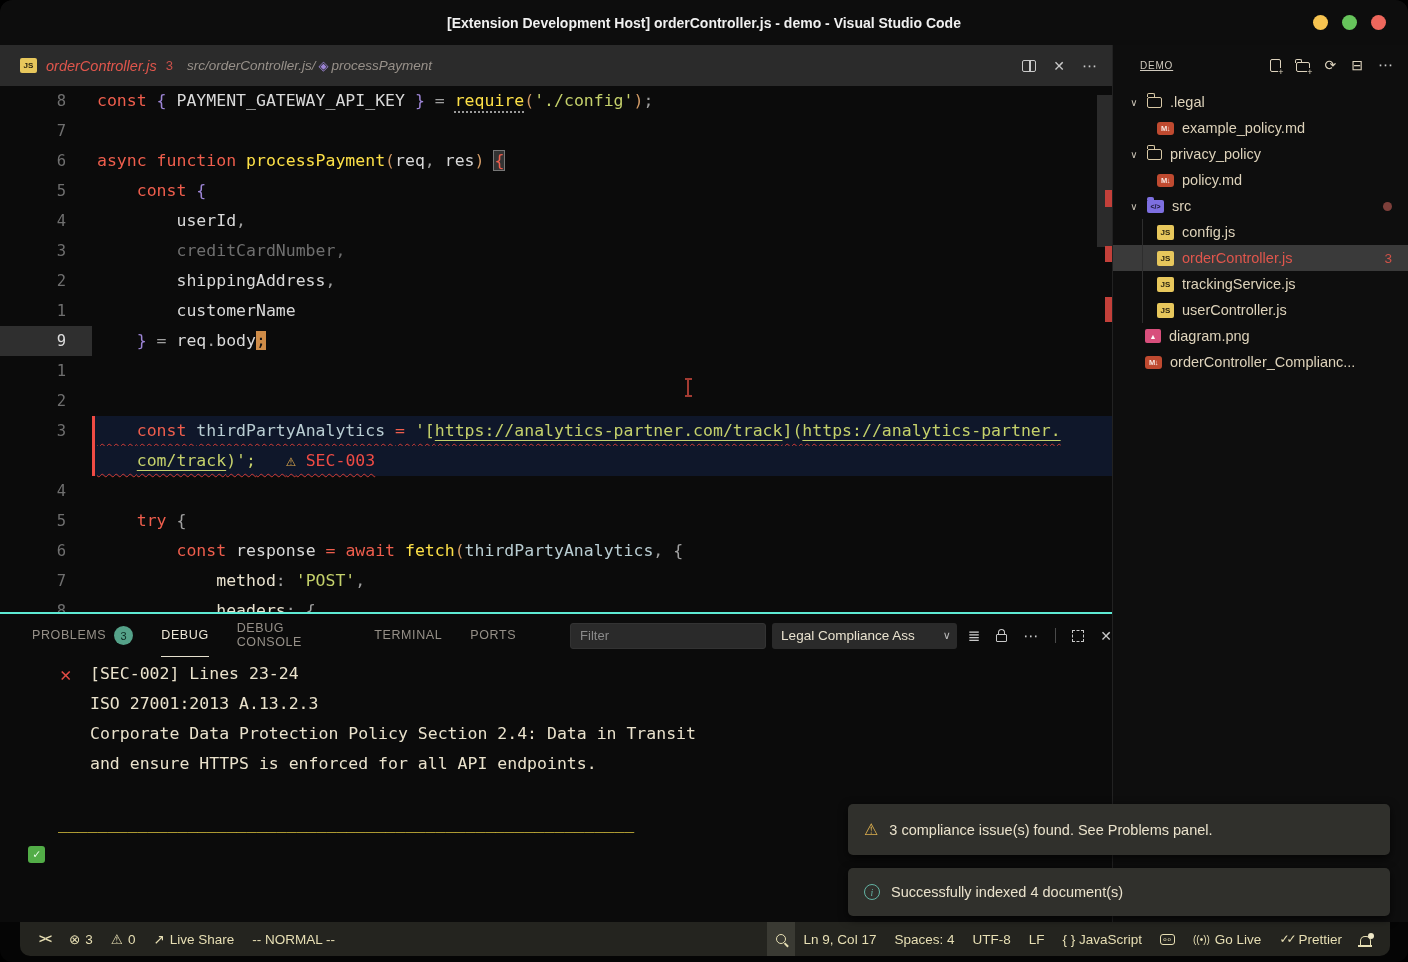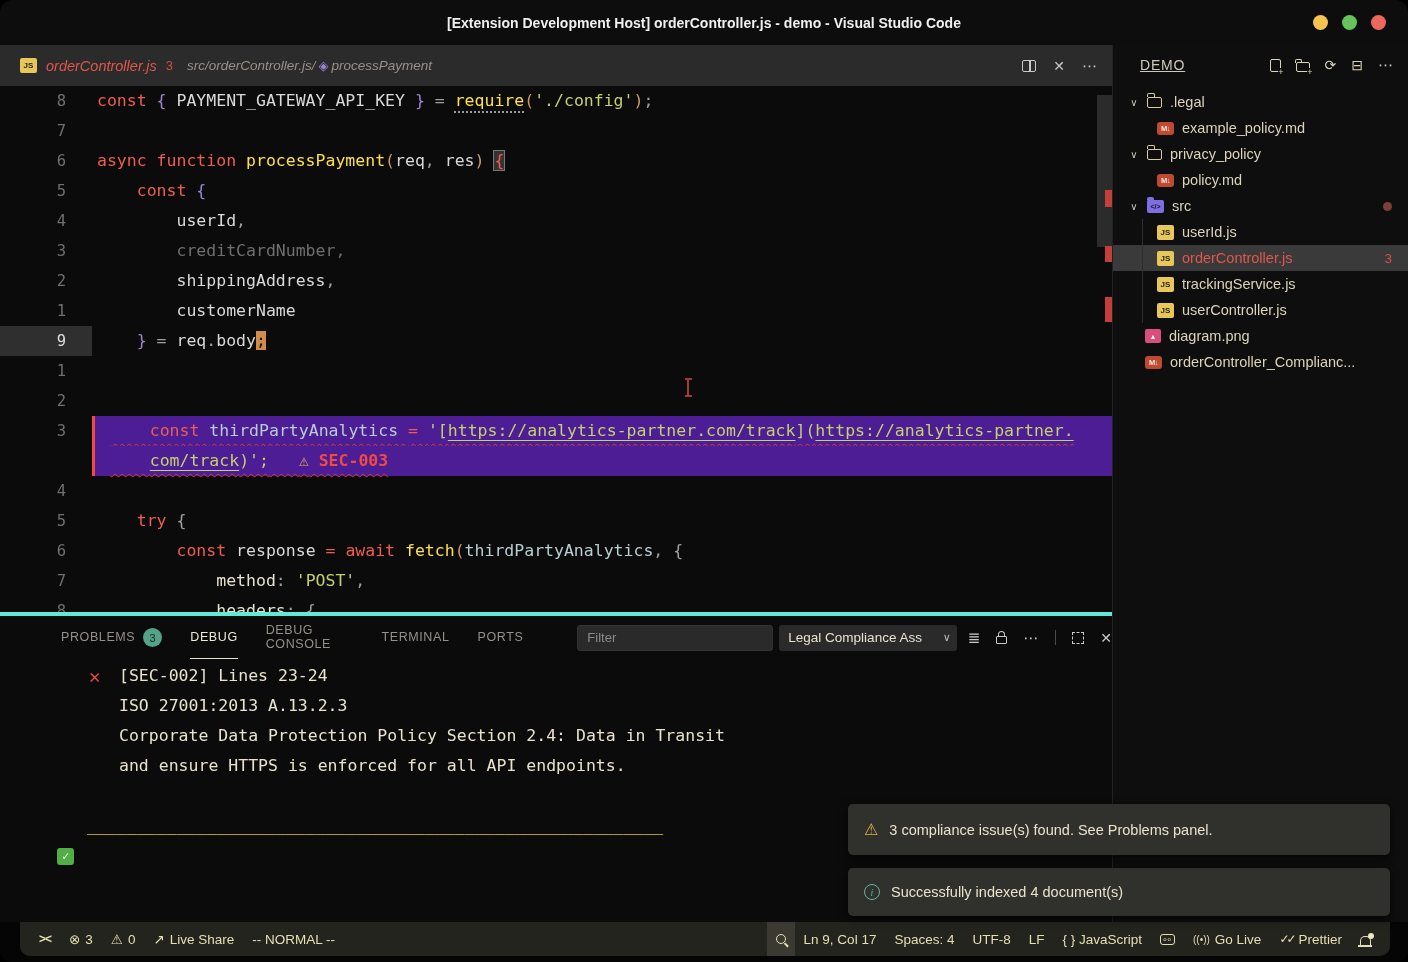--- a/index.html
+++ b/index.html
@@ -38,48 +38,48 @@
   .ti-split::after { content:''; position:absolute; left:50%; top:0; width:1.5px; height:100%; background:#c9c9c9; }
   .xglyph { font-size:14px; color:#c9c9c9; }
   .dots { font-size:15px; color:#c9c9c9; letter-spacing:1px; }
 
   
   .editor { position:relative; height:526px; background:#0b0b0b; overflow:hidden; font-family:"DejaVu Sans Mono", monospace; font-size:16.5px; }
   .crow { display:flex; height:30px; line-height:30px; white-space:pre; }
   .gut { width:92px; flex:none; text-align:right; padding-right:26px; color:#6f6f6f; font-size:15.5px; }
   .gut.cur { background:#2f2f2f; color:#dcdcdc; }
   .ccontent { flex:1; padding-left:5px; }
-  .crow.err .ccontent { background:#4c1d95; border-left:3px solid #ef4b44; padding-left:15px; }
+  .crow.err .ccontent { background:#0f172a; border-left:3px solid #ef4b44; padding-left:2px; }
   .sq { text-decoration:underline; text-decoration-style:wavy; text-decoration-color:#d23c35; text-decoration-thickness:1px; text-underline-offset:7px; text-decoration-skip-ink:none; }
   .seg.kw  { color:#ef5e4d; }
   .seg.fn  { color:#fde047; }
   .seg.str { color:#c5d16b; }
   .seg.var { color:#d9d9d9; }
   .seg.tvar{ color:#b9cdd2; }
   .seg.prop{ color:#e9e2cf; }
   .seg.pun { color:#a0a0a0; }
   .seg.pur { color:#9d85d6; }
   .seg.orj { color:#d19a66; }
   .seg.op  { color:#ef5e4d; }
   .seg.dim { color:#6f6f6f; }
   .seg.lnk { color:#c5d16b; text-decoration:underline; text-underline-offset:4px; }
   .seg.info{ text-decoration:underline dotted #9a9a9a 2px; text-underline-offset:5px; }
   .seg.warn{ color:#eab14e; }
-  .seg.sec { color:#ef4b44; font-weight:bold; }
+  .seg.sec { color:#ef4b44; font-weight:normal; }
   .seg.cursor { background:#cf8c48; color:#151515; }
   .seg.brk { color:#ef5e4d; background:#333; outline:1px solid #777; }
   .scrollbar { position:absolute; top:0; right:0; width:15px; height:526px; }
   .sb-thumb { position:absolute; top:9px; right:0; width:15px; height:152px; background:#2b2b2b; }
   .sb-mark { position:absolute; right:0; width:7px; background:#c3403a; }
   .ibeam { position:absolute; left:687px; top:294px; width:2px; height:15px; background:#a33b32; }
   .ibeam::before, .ibeam::after { content:''; position:absolute; left:-2.5px; width:7px; height:2px; background:#a33b32; }
   .ibeam::before { top:-2px; } .ibeam::after { bottom:-2px; }
 
   
-  .panel { height:310px; background:#0b0b0b; border-top:4px solid #5eead4;padding-left:29px; }
+  .panel { height:310px; background:#0b0b0b; border-top:2px solid #5eead4; }
   .panel-head { height:43px; display:flex; align-items:center; padding-left:32px; }
   .ptab { font-size:12.5px; letter-spacing:0.6px; color:#969088; margin-right:28px; display:flex; align-items:center; gap:8px; height:100%; }
   .ptab .plabel { display:flex; align-items:center; height:100%; border-bottom:1.5px solid transparent; }
   .ptab.active .plabel { color:#efe9d8; border-bottom-color:#e7e1cf; }
   .pbadge { width:19px; height:19px; border-radius:50%; background:#55a289; color:#0c2b22; font-size:11px; display:flex; align-items:center; justify-content:center; }
   .pfilter { width:198px; height:26px; margin-left:26px; background:#2a2a2a; border:1px solid #333; border-radius:3px; color:#cfcabb; font-size:13px; padding:0 9px; font-family:"Liberation Sans", sans-serif; }
   .pfilter::placeholder { color:#8a8a8a; }
   .pselect { width:187px; height:26px; margin-left:6px; background:#2a2a2a; border-radius:3px; display:flex; align-items:center; padding:0 6px 0 9px; color:#e9e2cf; font-size:13.5px; }
   .pselect .sel-label { flex:1; white-space:nowrap; overflow:hidden; }
   .pselect .chev { color:#bbb; font-size:11px; }
@@ -92,21 +92,21 @@
 
   .pout { padding-top:2px; font-family:"DejaVu Sans Mono", monospace; font-size:16.5px; color:#eae2cc; }
   .orow { display:flex; height:30px; line-height:30px; white-space:pre; align-items:center; }
   .orow .oic { width:30px; flex:none; display:flex; align-items:center; }
   .oic-x { color:#e04b44; font-size:19px; font-weight:bold; }
   .oic-check { width:17px; height:17px; background:#52ad47; border-radius:3px; color:#eaffea; font-size:12px; display:flex; align-items:center; justify-content:center; }
   .osep { color:#fde047; }
 
   
   .sb-head { height:40px; display:flex; align-items:center; padding:0 14px 0 27px; }
-  .sb-title { color:#cfc9bd; font-size:14px; letter-spacing:0.8px;text-decoration:underline; }
+  .sb-title { color:#cfc9bd; font-size:10px; letter-spacing:0.8px;text-decoration:underline; }
   .sb-actions { margin-left:auto; display:flex; align-items:center; gap:15px; color:#ddd3bd; }
   .hi-newfile { width:11px; height:13px; border:1.5px solid #ddd3bd; border-radius:2px; position:relative; }
   .hi-newfile::after { content:'+'; position:absolute; right:-4px; bottom:-5px; font-size:9px; background:#0e0e0e; border-radius:50%; color:#ddd3bd; line-height:8px; }
   .hi-newfolder { width:14px; height:10px; border:1.5px solid #ddd3bd; border-radius:2px; position:relative; margin-top:3px; }
   .hi-newfolder::before { content:''; position:absolute; top:-4px; left:-1.5px; width:5px; height:3px; border:1.5px solid #ddd3bd; border-bottom:none; border-radius:2px 2px 0 0; }
   .hi-newfolder::after { content:'+'; position:absolute; right:-4px; bottom:-5px; font-size:9px; background:#0e0e0e; border-radius:50%; color:#ddd3bd; line-height:8px; }
   .hi-refresh { font-size:14px; }
   .hi-collapse { font-size:14px; }
   .tree { padding-top:4px; }
   .trow { display:flex; align-items:center; height:26px; font-size:14.5px; color:#ddd2ba; padding-right:16px; position:relative; }
@@ -289,21 +289,21 @@
         <div class="trow" style="padding-left: 14px;">
           <span class="tchev">∨</span>
           <span class="ic ic-srcfld">&lt;/&gt;</span>
           <span class="tlabel">src</span>
           <span class="tspacer"></span>
           <span class="tdot"></span>
         </div>
         <div class="trow" style="padding-left: 44px;">
           <span class="guide"></span>
           <span class="ic ic-js">JS</span>
-          <span class="tlabel">userId.js</span>
+          <span class="tlabel">config.js</span>
           <span class="tspacer"></span>
         </div>
         <div class="trow selected" style="padding-left: 44px;">
           <span class="guide"></span>
           <span class="ic ic-js">JS</span>
           <span class="tlabel">orderController.js</span>
           <span class="tspacer"></span>
           <span class="tbadge">3</span>
         </div>
         <div class="trow" style="padding-left: 44px;">

